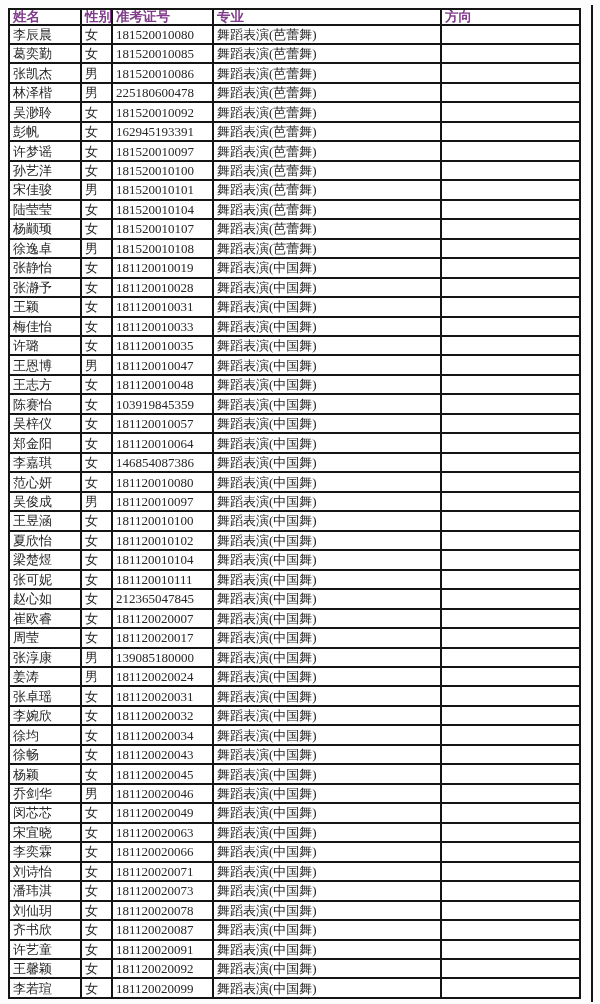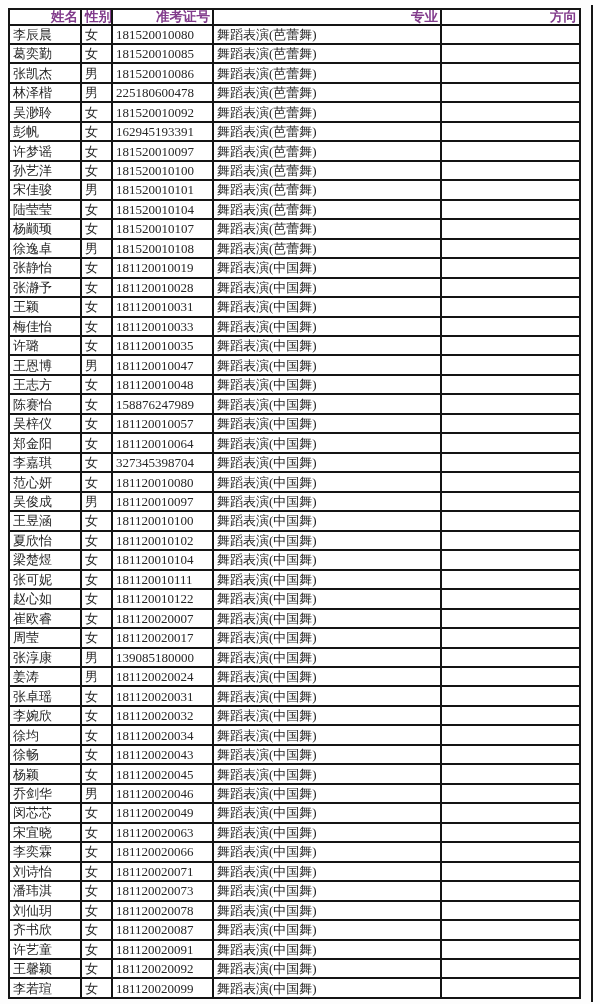--- a/index.html
+++ b/index.html
@@ -30,21 +30,20 @@
     padding:0 2px 0 3px;
     text-align:left;
     vertical-align:middle;
     white-space:nowrap;
     overflow:hidden;
   }
   th {
     color:var(--header-color,#823C8C);
     font-weight:bold;
     font-size:13.5px;
-    text-align:right;
   }
   td { color:var(--body-color,#262626); }
   .edge-line {
     position:absolute;
     left:591px; top:5px;
     width:2px; height:997px;
     background:var(--border-color,#141414);
   }
 </style>
 </head>
@@ -199,42 +198,42 @@
         <tr>
     <td>王志方</td>
     <td>女</td>
     <td>181120010048</td>
     <td>舞蹈表演(中国舞)</td>
     <td></td>
   </tr>
         <tr>
     <td>陈赛怡</td>
     <td>女</td>
-    <td>158876247989</td>
+    <td>103919845359</td>
     <td>舞蹈表演(中国舞)</td>
     <td></td>
   </tr>
         <tr>
     <td>吴梓仪</td>
     <td>女</td>
     <td>181120010057</td>
     <td>舞蹈表演(中国舞)</td>
     <td></td>
   </tr>
         <tr>
     <td>郑金阳</td>
     <td>女</td>
     <td>181120010064</td>
     <td>舞蹈表演(中国舞)</td>
     <td></td>
   </tr>
         <tr>
     <td>李嘉琪</td>
     <td>女</td>
-    <td>327345398704</td>
+    <td>146854087386</td>
     <td>舞蹈表演(中国舞)</td>
     <td></td>
   </tr>
         <tr>
     <td>范心妍</td>
     <td>女</td>
     <td>181120010080</td>
     <td>舞蹈表演(中国舞)</td>
     <td></td>
   </tr>
@@ -269,21 +268,21 @@
         <tr>
     <td>张可妮</td>
     <td>女</td>
     <td>181120010111</td>
     <td>舞蹈表演(中国舞)</td>
     <td></td>
   </tr>
         <tr>
     <td>赵心如</td>
     <td>女</td>
-    <td>181120010122</td>
+    <td>212365047845</td>
     <td>舞蹈表演(中国舞)</td>
     <td></td>
   </tr>
         <tr>
     <td>崔欧睿</td>
     <td>女</td>
     <td>181120020007</td>
     <td>舞蹈表演(中国舞)</td>
     <td></td>
   </tr>

